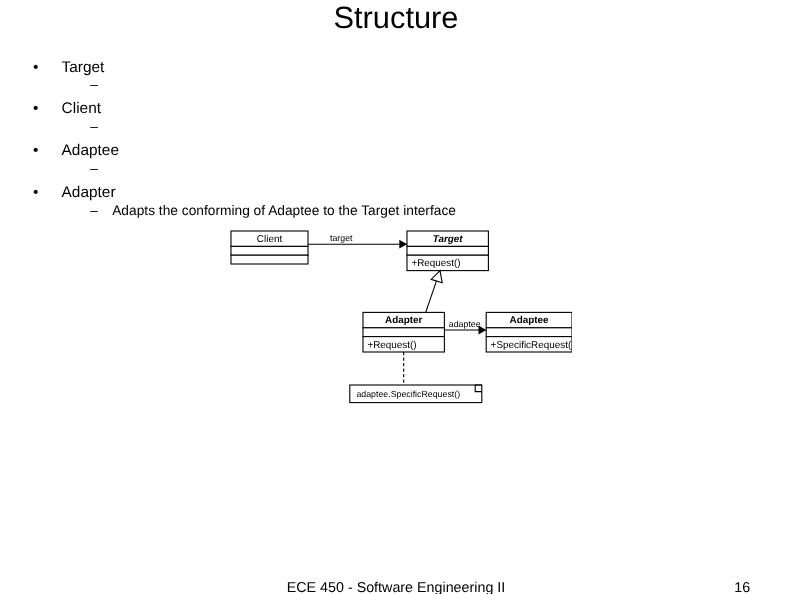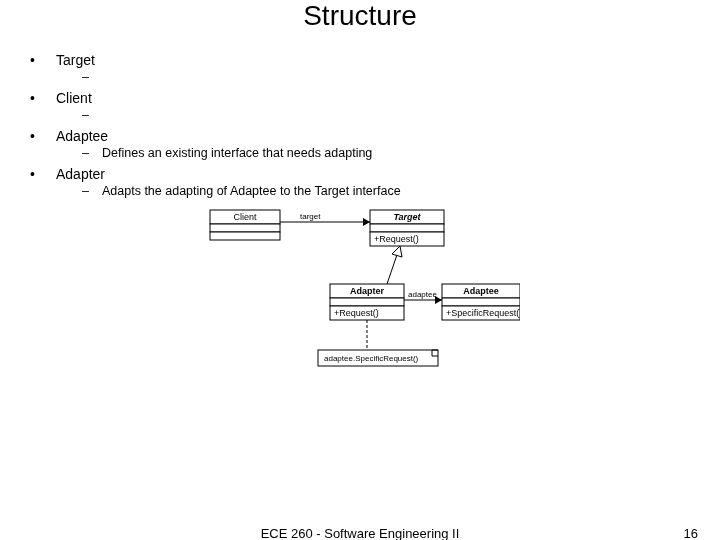--- a/index.html
+++ b/index.html
@@ -78,21 +78,21 @@
     font-family: Arial, Helvetica, sans-serif;
     font-size: 13px;
   }
   .footer-center {
     position: absolute;
     width: 100%;
     text-align: center;
   }
   .footer-right {
     position: absolute;
-    right: 22px;
+    right: 38px;
   }
   .uml-text {
     font-family: Arial, Helvetica, sans-serif;
     font-size: 9px;
     fill: #000;
   }
   .uml-text-italic {
     font-family: Arial, Helvetica, sans-serif;
     font-size: 9px;
     font-style: italic;
@@ -155,34 +155,33 @@
       </li>
 
       <li>
         <div class="bullet-row">
           <span class="bullet-dot">•</span>
           <span class="term">Adaptee</span>
         </div>
         <ul class="level2">
           <li>
             <span class="dash">–</span>
-            <span>Defines an existing interface that needs adapting</span>
           </li>
         </ul>
       </li>
 
       <li>
         <div class="bullet-row">
           <span class="bullet-dot">•</span>
           <span class="term">Adapter</span>
         </div>
         <ul class="level2">
           <li>
             <span class="dash">–</span>
-            <span>Adapts the adapting of Adaptee to the Target interface</span>
+            <span>Adapts the conforming of Adaptee to the Target interface</span>
           </li>
         </ul>
       </li>
 
     </ul>
 
     <div class="diagram">
       <svg width="320" height="175" viewBox="0 0 320 175">
 
         <rect class="uml-box" x="10" y="6" width="70" height="14"></rect>
@@ -221,17 +220,17 @@
 
         <rect class="uml-box" x="118" y="146" width="120" height="16"></rect>
         <polyline class="uml-line" points="238,146 232,146 232,152 238,152"></polyline>
         <text class="uml-label" x="124" y="157">adaptee.SpecificRequest()</text>
         <line class="uml-dash" x1="167" y1="116" x2="167" y2="146"></line>
       </svg>
     </div>
   </div>
 
   <div class="footer">
-    <div class="footer-center">ECE 260 - Software Engineering II</div>
+    <div class="footer-center">ECE 450 - Software Engineering II</div>
     <div class="footer-right">16</div>
   </div>
 
 </div>
 
 </body></html>

